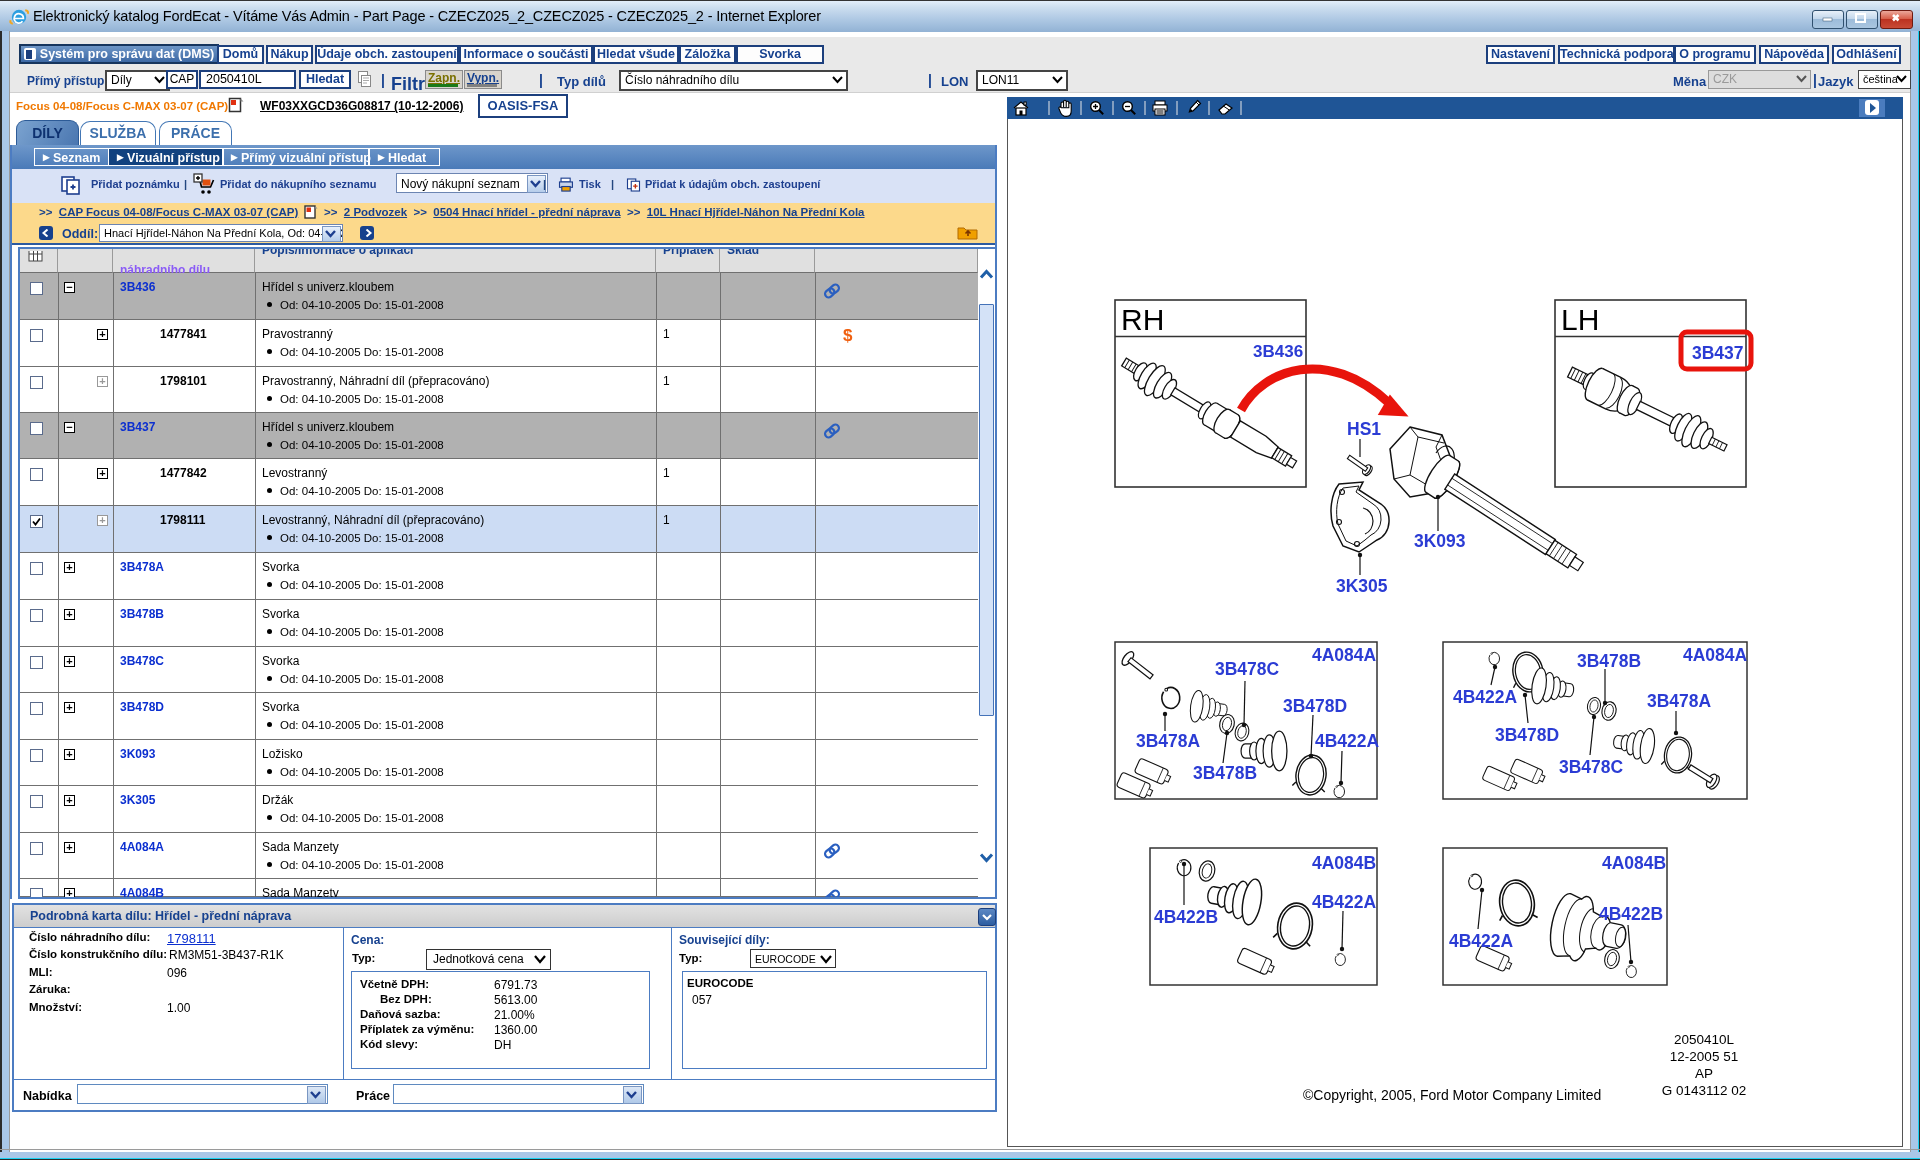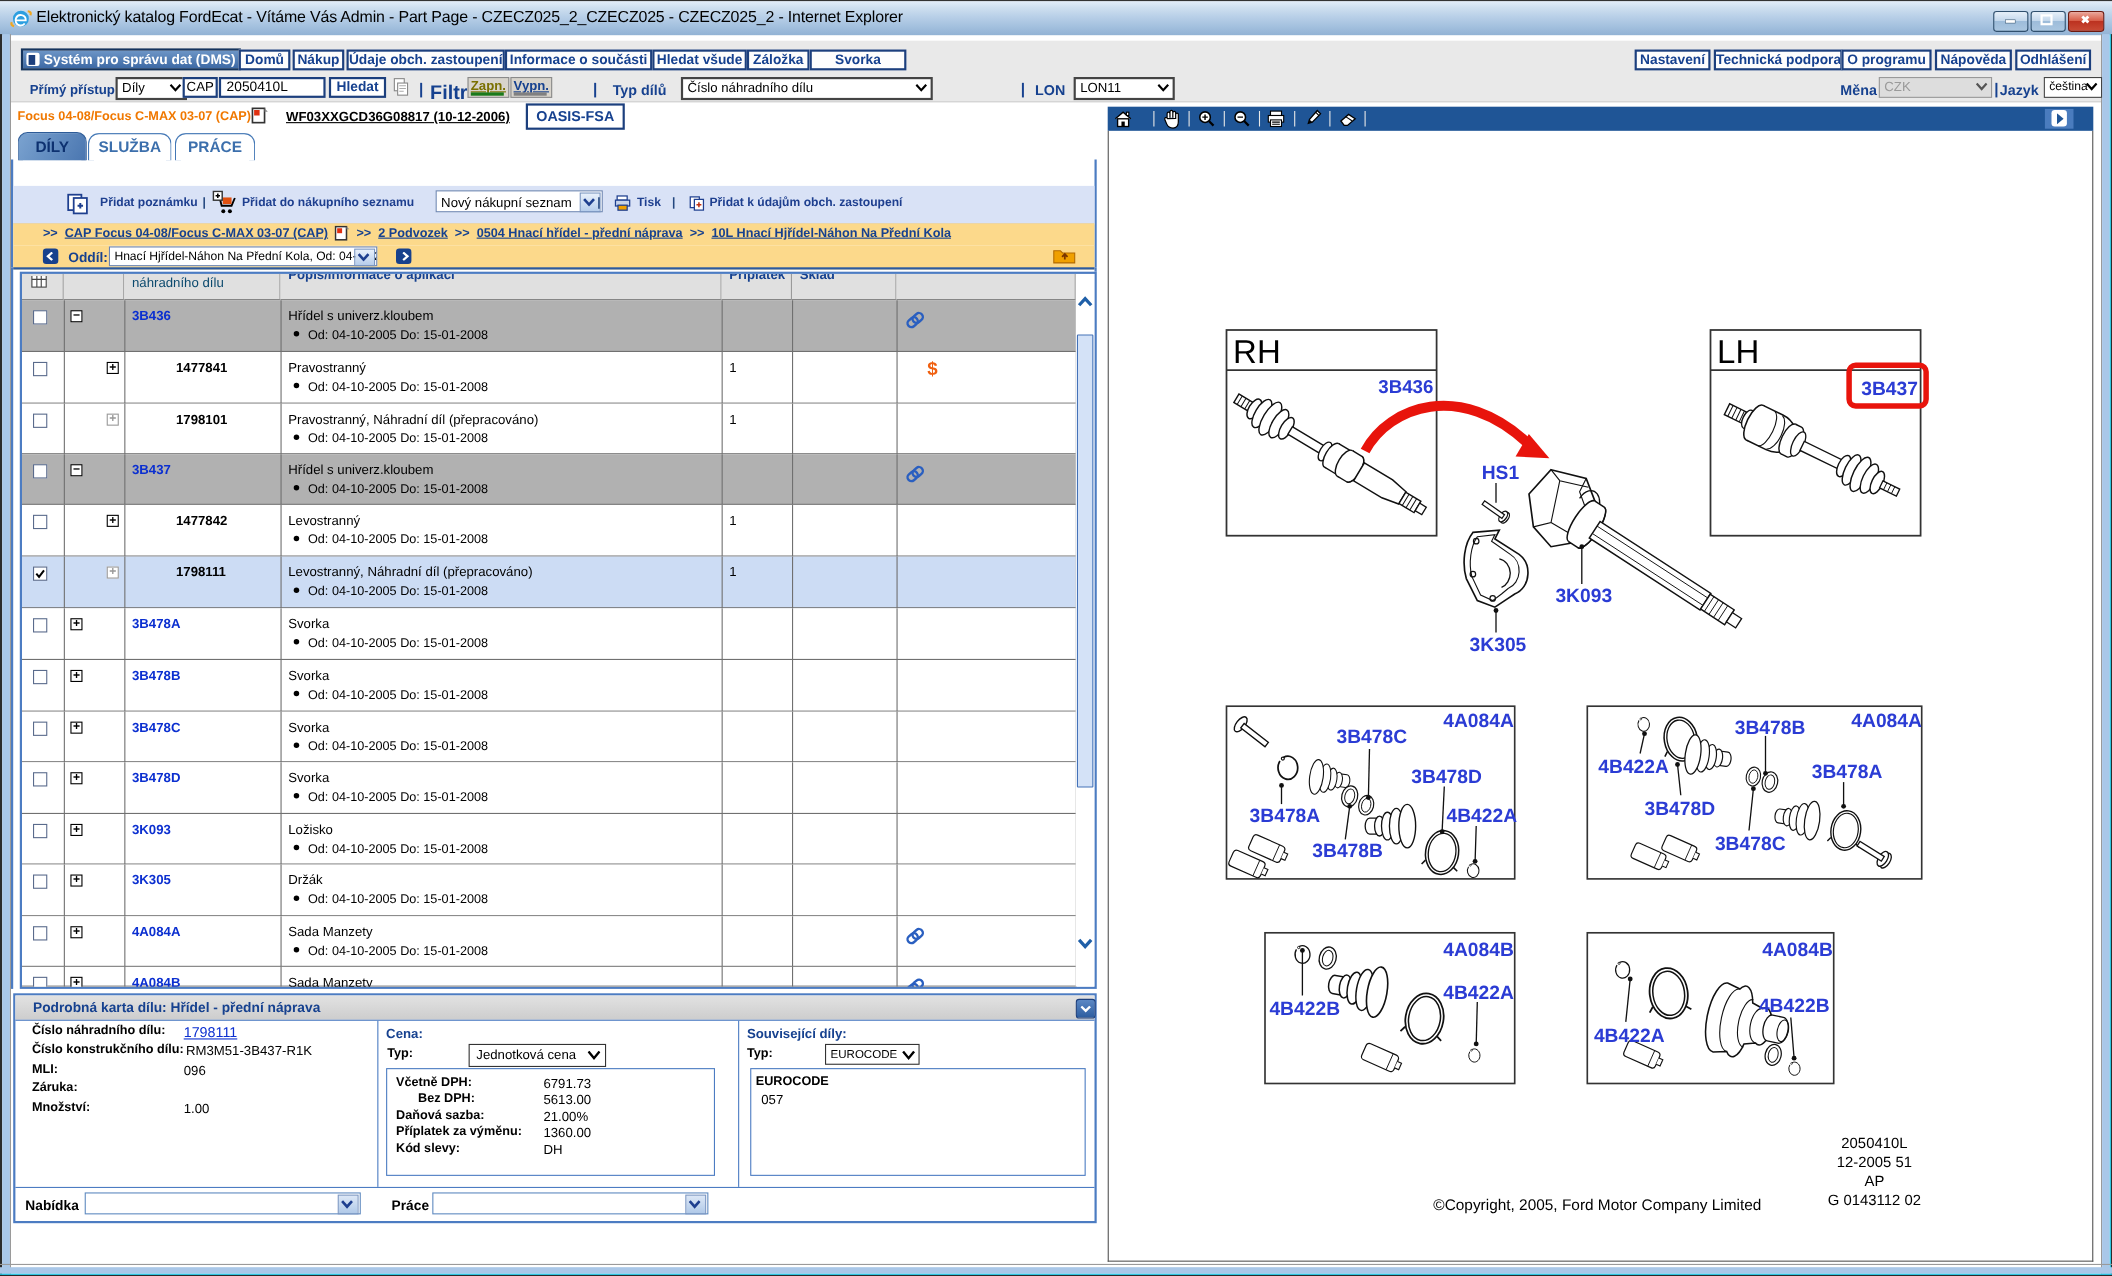--- a/index.html
+++ b/index.html
@@ -160,20 +160,26 @@
     <rect x="3" y="3" width="5" height="5" fill="#e03010"></rect>
     <path d="M12.5 1.5l3 3v0h-3z" fill="#888"></path>
   </svg>
 <div class="a" id="vin">WF03XXGCD36G08817 (10-12-2006)</div>
 <div class="a" id="oasis">OASIS-FSA</div>
 
 <div class="a tab" style="left:80px;width:74px;line-height:23px">SLUŽBA</div>
 <div class="a tab" style="left:159px;width:71px;line-height:23px">PRÁCE</div>
 <div class="a" id="tabDily">DÍLY</div>
 <div class="a" id="lpanel">
+  <div class="a" id="bluebar">
+    <div class="a tbtn" style="left:22px;width:66px;padding-left:8px"><span style="font-size:8.5px;vertical-align:1.5px">▶</span>&nbsp;Seznam</div>
+    <div class="a tbtn" style="left:96px;width:106px;padding-left:8px;background:#12427f"><span style="font-size:8.5px;vertical-align:1.5px">▶</span>&nbsp;Vizuální přístup</div>
+    <div class="a tbtn" style="left:210px;width:137px;padding-left:8px"><span style="font-size:8.5px;vertical-align:1.5px">▶</span>&nbsp;Přímý vizuální přístup</div>
+    <div class="a tbtn" style="left:357px;width:61px;padding-left:8px"><span style="font-size:8.5px;vertical-align:1.5px">▶</span>&nbsp;Hledat</div>
+  </div>
   <div class="a" id="lavbar">
     <svg class="a" style="left:48px;top:5px" width="24" height="22" viewBox="0 0 24 22">
         <rect x="2" y="3" width="12" height="14" fill="#fff" stroke="#1e3f8f" stroke-width="1.6"></rect>
         <rect x="7" y="6" width="12" height="14" fill="#fff" stroke="#1e3f8f" stroke-width="1.6"></rect>
         <path d="M10.5 13h5M13 10.5v5" stroke="#1e3f8f" stroke-width="1.8"></path>
       </svg>
     <div class="a lavtxt" style="left:79px">Přidat poznámku</div>
     <div class="a lavtxt" style="left:172px;color:#23477f">|</div>
     <svg class="a" style="left:180px;top:4px" width="26" height="24" viewBox="0 0 26 24">
         <path d="M4 4h3l2.5 10h9l3-7" stroke="#000" stroke-width="1.7" fill="none"></path>
@@ -248,21 +254,21 @@
 
 <div class="a" id="tblbox">
 <div class="a" style="left:0;top:0;width:958px;height:24px"></div>
 <div class="a hcell" style="left:0px;top:0;width:38px;height:24px"></div>
 <div class="a hcell" style="left:38px;top:0;width:55px;height:24px"></div>
 <div class="a hcell" style="left:93px;top:0;width:142px;height:24px"></div>
 <div class="a hcell" style="left:235px;top:0;width:401px;height:24px"></div>
 <div class="a hcell" style="left:636px;top:0;width:64px;height:24px"></div>
 <div class="a hcell" style="left:700px;top:0;width:95px;height:24px"></div>
 <div class="a hcell" style="left:795px;top:0;width:163px;height:24px"></div>
-<div class="a" style="left:100px;top:1px;font-size:12px;font-weight:normal;color:#0c4a6e">náhradního dílu</div>
+<div class="a" style="left:100px;top:14px;font-size:12px;font-weight:bold;color:#8b5cf6">náhradního dílu</div>
 <div class="a" style="left:242px;top:-6px;font-size:12px;font-weight:bold;color:#16418f">Popis/Informace o aplikaci</div>
 <div class="a" style="left:643px;top:-6px;font-size:12px;font-weight:bold;color:#16418f">Příplatek</div>
 <div class="a" style="left:707px;top:-6px;font-size:12px;font-weight:bold;color:#16418f">Sklad</div>
 <svg class="a" style="left:8px;top:2px" width="16" height="14" viewBox="0 0 16 14">
       <rect x="1" y="-4" width="13" height="14" fill="#fff" stroke="#444"></rect>
       <path d="M1 3h13M5.5 -2v12M9.5 -2v12" stroke="#444"></path>
     </svg>
 <div class="a" style="left:0;top:24px;width:958px;height:47px;background:#b1b1b1"></div>
 <div class="a" style="left:38px;top:24px;width:1px;height:47px;background:#707070"></div>
 <div class="a" style="left:93px;top:24px;width:1px;height:47px;background:#707070"></div>

